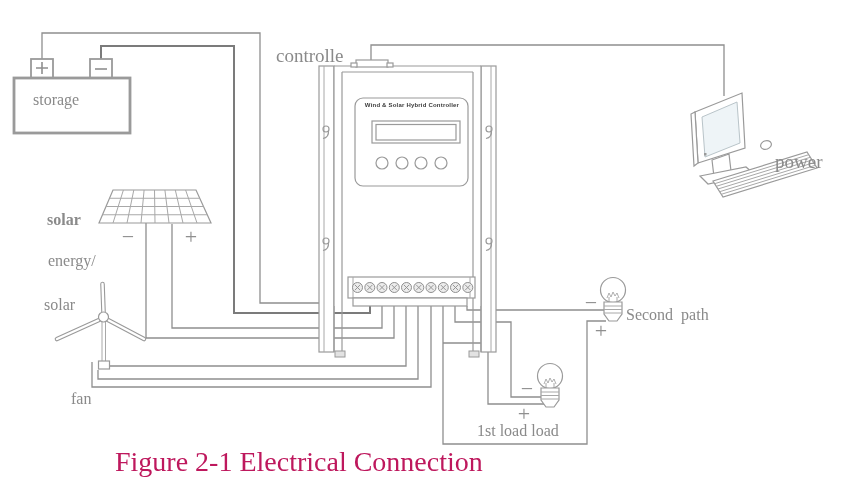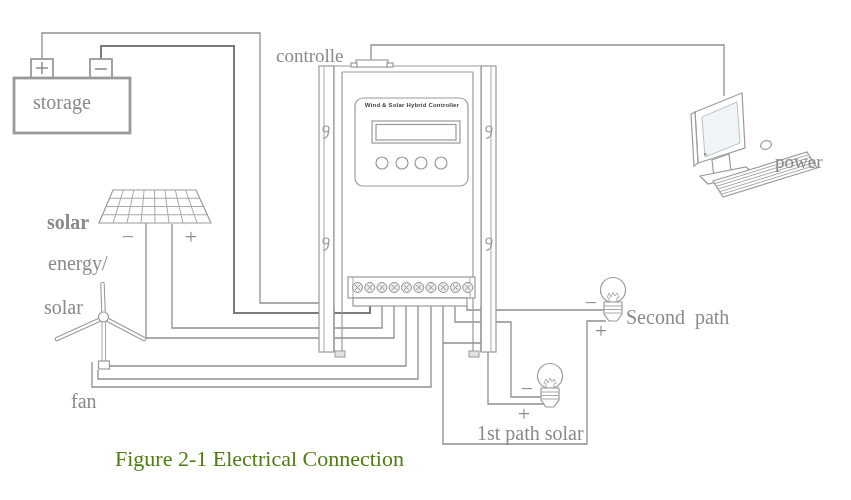--- a/index.html
+++ b/index.html
@@ -1,21 +1,21 @@
 <!DOCTYPE html>
 <html><head>
 <meta charset="utf-8">
 <style>
   html,body{margin:0;padding:0;background:#ffffff;}
   #stage{position:relative;width:851px;height:500px;background:#ffffff;overflow:hidden;
          font-family:"Liberation Serif",serif;}
   #stage svg{position:absolute;left:0;top:0;}
-  .lbl{position:absolute;color:#8a8a8a;font-size:20px;line-height:1;white-space:pre;}
+  .lbl{position:absolute;color:#8a8a8a;font-size:16px;line-height:1;white-space:pre;}
   .sign{position:absolute;color:#8f8f8f;font-size:22px;line-height:1;transform:translate(-50%,-50%);}
-  .caption{position:absolute;left:115px;top:446px;color:#4d7c0f;font-size:22px;white-space:pre;}
+  .caption{position:absolute;left:115px;top:446px;color:#be185d;font-size:28px;white-space:pre;}
   .panel-title{position:absolute;left:356px;top:102px;width:112px;text-align:center;
                font-family:"Liberation Sans",sans-serif;font-size:6px;font-weight:bold;
                color:#3a3a3a;letter-spacing:.2px;}
   .w{fill:none;stroke:#8f8f8f;stroke-width:1.3;}
   .wd{fill:none;stroke:#7b7b7b;stroke-width:2;}
   .o{fill:#ffffff;stroke:#9a9a9a;stroke-width:1.2;}
   .on{fill:none;stroke:#9a9a9a;stroke-width:1.2;}
   .thin{fill:none;stroke:#a8a8a8;stroke-width:1;}
 </style>
 </head>
@@ -198,21 +198,21 @@
   </svg>
 
   <div class="lbl" style="left:33px;top:92px;">storage</div>
   <div class="lbl" style="left:276px;top:46px;font-size:19px;">controlle</div>
   <div class="lbl" style="left:775px;top:152px;font-size:19px;">power</div>
   <div class="lbl" style="left:47px;top:212px;font-weight:bold;">solar</div>
   <div class="lbl" style="left:48px;top:253px;">energy/</div>
   <div class="lbl" style="left:44px;top:297px;">solar</div>
   <div class="lbl" style="left:71px;top:391px;text-align:right;">fan</div>
   <div class="lbl" style="left:626px;top:307px;">Second  path</div>
-  <div class="lbl" style="left:477px;top:423px;">1st path solar</div>
+  <div class="lbl" style="left:477px;top:423px;">1st load load</div>
 
   <div class="sign" style="left:128px;top:237px;">−</div>
   <div class="sign" style="left:191px;top:237px;">+</div>
   <div class="sign" style="left:591px;top:303px;">−</div>
   <div class="sign" style="left:601px;top:331px;">+</div>
   <div class="sign" style="left:527px;top:389px;">−</div>
   <div class="sign" style="left:524px;top:414px;">+</div>
 
   <div class="panel-title">Wind &amp; Solar Hybrid Controller</div>
 

